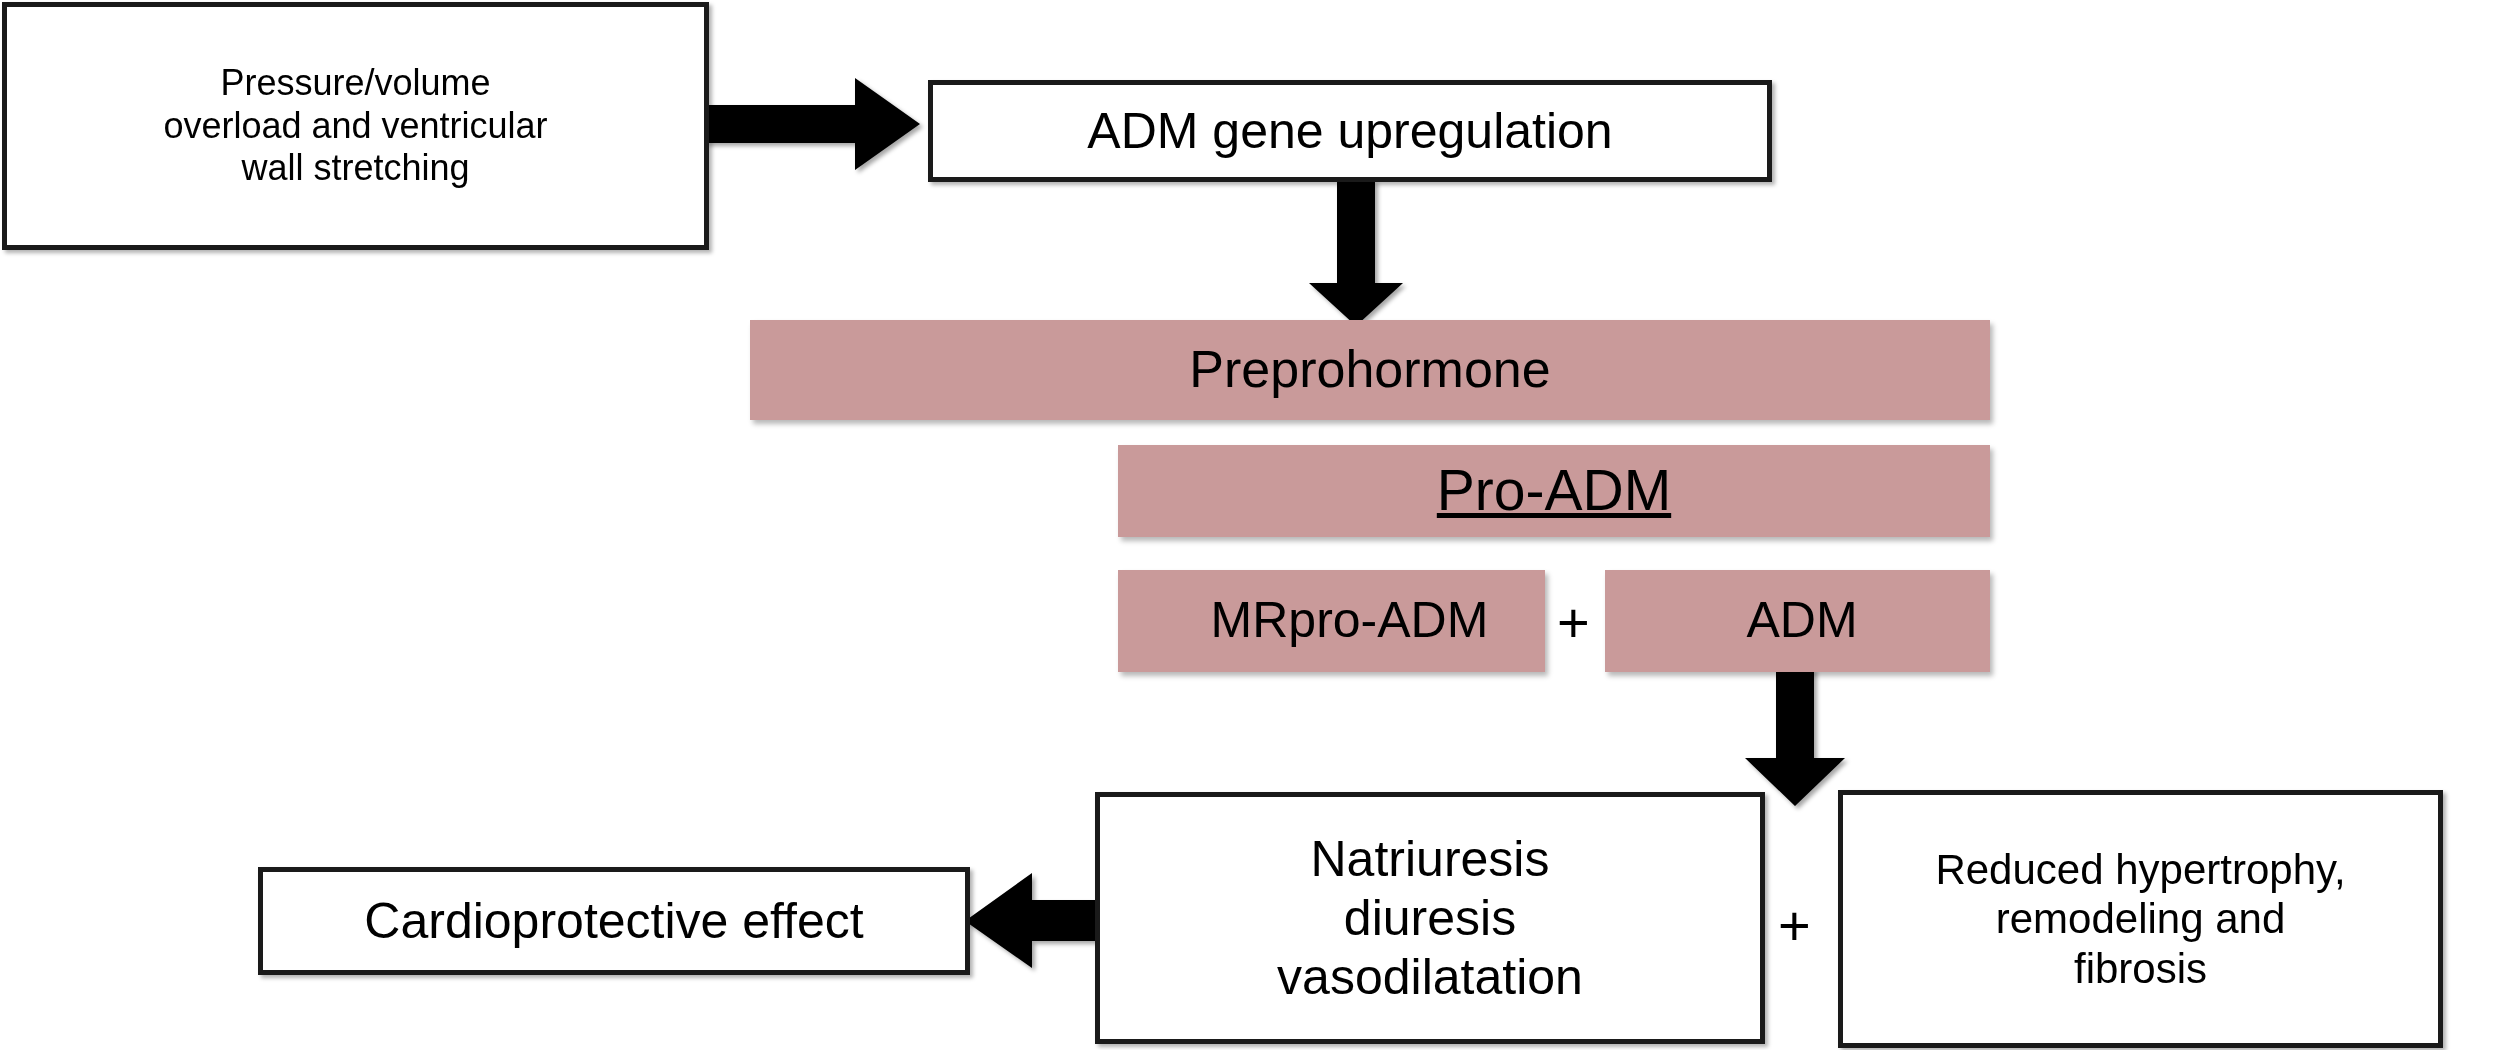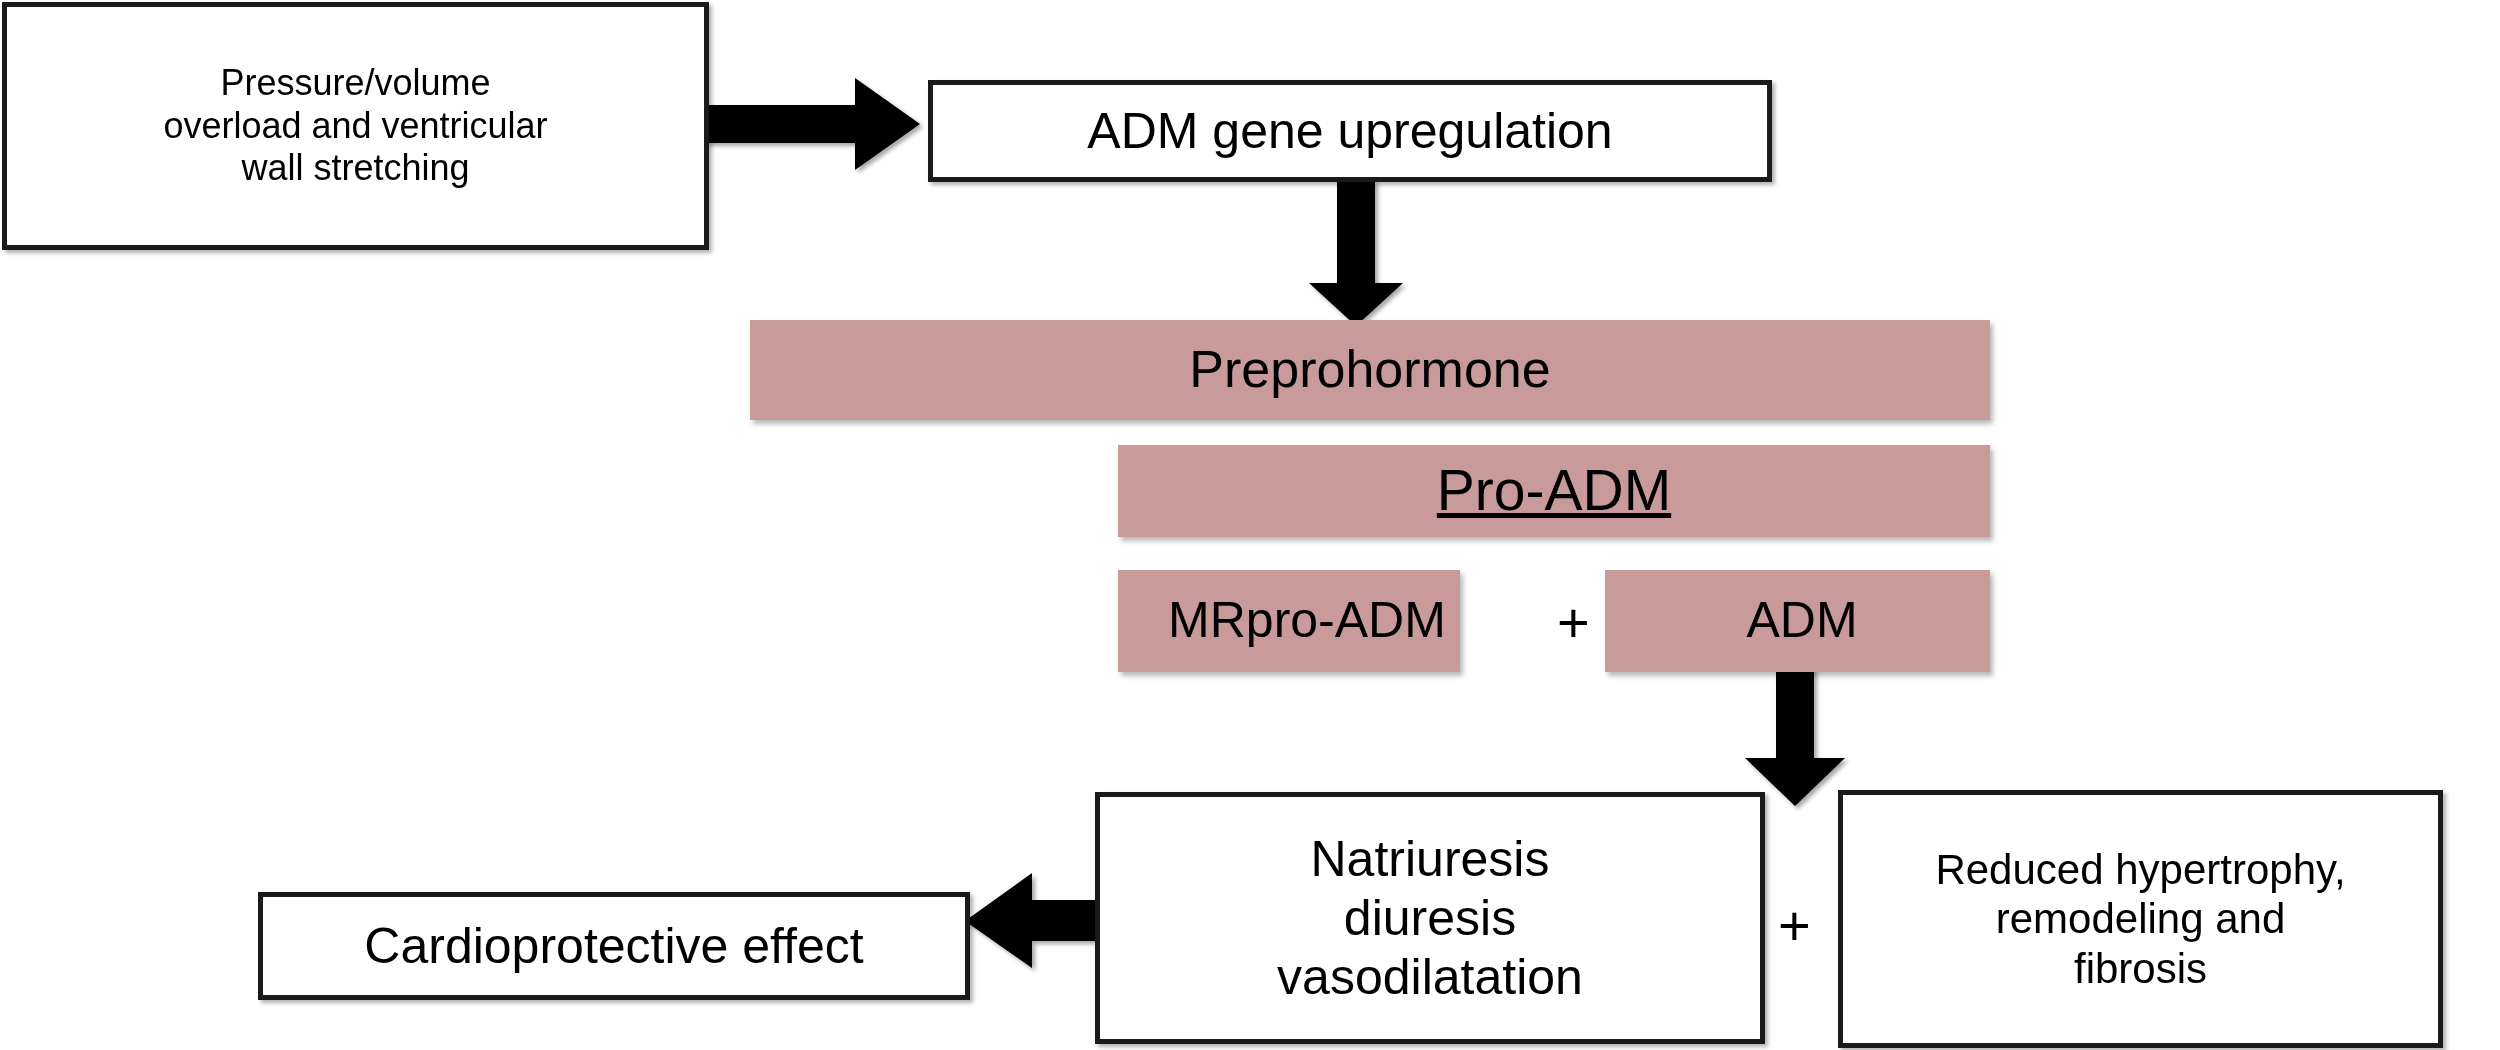--- a/index.html
+++ b/index.html
@@ -59,34 +59,33 @@
   #bar-preprohormone {
     left: 750px; top: 320px; width: 1240px; height: 100px;
     font-size: 52px;
   }
   #bar-pro-adm {
     left: 1118px; top: 445px; width: 872px; height: 92px;
     font-size: 57px;
     text-decoration: underline;
   }
   #bar-mrpro-adm {
-    left: 1118px; top: 570px; width: 342px; height: 102px;
+    left: 1118px; top: 570px; width: 427px; height: 102px;
     font-size: 50px;
     padding-left: 36px;
   }
   #bar-adm {
     left: 1605px; top: 570px; width: 385px; height: 102px;
     font-size: 50px;
     padding-left: 9px;
   }
 
   #box-cardioprotective {
     left: 258px; top: 867px; width: 712px; height: 108px;
     font-size: 50px;
-    margin-top: 25px;
   }
   #box-natriuresis {
     left: 1095px; top: 792px; width: 670px; height: 252px;
     font-size: 50px;
   }
   #box-reduced-hypertrophy {
     left: 1838px; top: 790px; width: 605px; height: 258px;
     font-size: 42px;
   }
 

